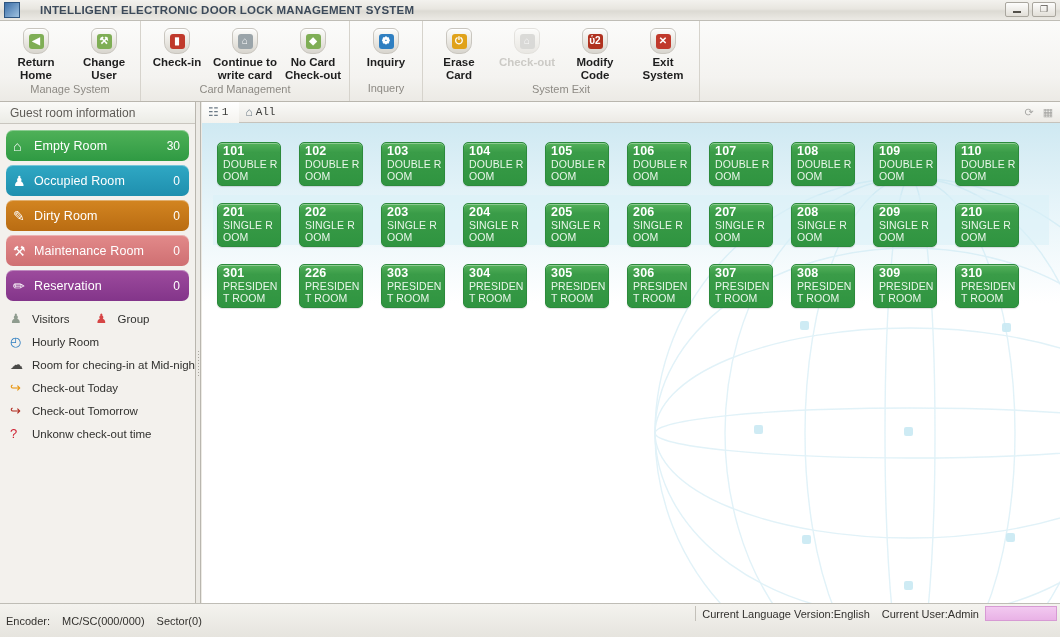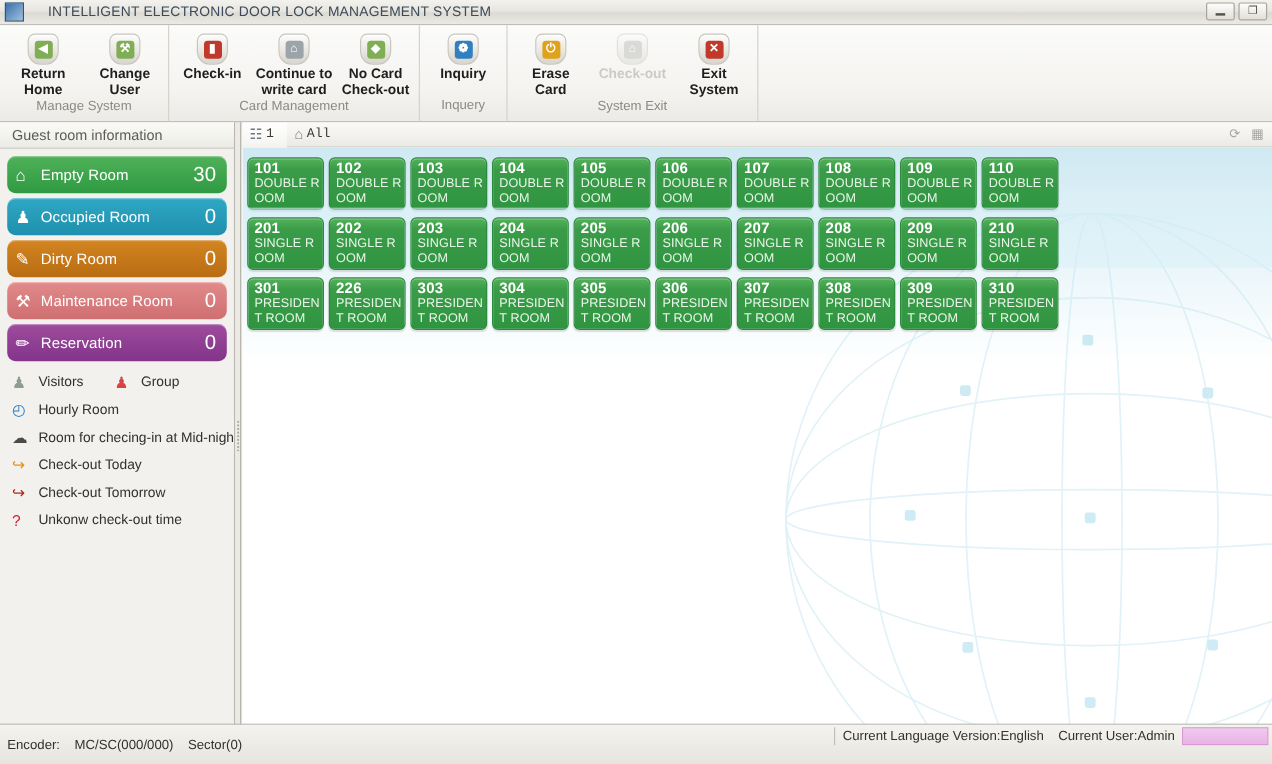--- a/index.html
+++ b/index.html
@@ -23,21 +23,21 @@
   }
   #app-icon {
     width: 16px; height: 16px; margin-left: 4px; margin-right: 5px;
     background: linear-gradient(135deg, #3c6fa8, #9fc2e0);
     border: 1px solid #2d5580;
     position: relative; flex: none;
     font-size: 6px; color: #fff; line-height: 7px;
     overflow: hidden; text-align: center;
   }
   #title-text {
-    font-size: 11.5px; font-weight: normal; color: #3c4a5a;
+    font-size: 11.5px; font-weight: bold; color: #3c4a5a;
     letter-spacing: .2px; white-space: nowrap; padding-left: 15px;
   }
   .winbtns { position: absolute; right: 4px; top: 2px; display: flex; gap: 3px; }
   .winbtn {
     width: 24px; height: 15px; border: 1px solid #a9a69e; border-radius: 2px;
     background: linear-gradient(to bottom, #fdfdfc, #e2dfd8);
     display: flex; align-items: center; justify-content: center;
   }
   .winbtn .glyph { font-size: 9px; color: #53504a; line-height: 1; }
   .minglyph { display: block; width: 8px; height: 2px; background: #53504a; margin-top: 5px; }
@@ -107,21 +107,21 @@
   }
   .statbtn {
     height: 31px; border-radius: 7px; margin-bottom: 4px;
     display: flex; align-items: center; padding: 0 9px 0 7px;
     color: #fff; font-size: 12.5px;
     box-shadow: inset 0 1px 0 rgba(255,255,255,.35);
     cursor: default;
   }
   .statbtn .sb-icon { width: 21px; font-size: 14px; line-height: 1; flex: none; }
   .statbtn .sb-label { flex: 1; letter-spacing: .1px; }
-  .statbtn .sb-count { font-size: 17px; }
+  .statbtn .sb-count { font-size: 12px; }
 
   .legend { padding: 2px 0 0 4px; }
   .legrow { display: flex; align-items: center; height: 23px; font-size: 11.5px; color: #30302e; }
   .legrow .li { width: 22px; font-size: 13px; line-height: 1; flex: none; text-align: left; }
   .legrow .lt { white-space: nowrap; }
   .legrow.dual { gap: 0; }
 
   
   #splitter {
     position: absolute; left: 196px; top: 102px; width: 5px; bottom: 19px;
@@ -165,23 +165,23 @@
     opacity: .55; pointer-events: none;
   }
   
   #wash {
     position: absolute; left: 0; top: 0; width: 100%; height: 180px;
     background: linear-gradient(to bottom, #cfe9f2 0%, #e6f4f9 45%, #ffffff 100%);
     pointer-events: none;
   }
 
   .roomrow {
-    position: relative; height: 50px; margin: 0;
+    position: relative; height: 50px; margin: 11px;
     padding: 8px 0 0 4px;
-    display: flex; gap: 0;
+    display: flex; gap: 14px;
     border-bottom: 1px solid rgba(255,255,255,.0);
   }
   .roomrow.band { background: rgba(216,240,248,.55); }
 
   .roomtile {
     width: 64px; height: 44px; margin-right: 4px; flex: none;
     border-radius: 5px;
     background: linear-gradient(to bottom, #54b15a 0%, #3a9c48 22%, #2f9440 100%);
     border: 1px solid #2c8a3c;
     box-shadow: inset 0 1px 0 rgba(255,255,255,.35), 0 1px 1px rgba(0,0,0,.12);
@@ -304,20 +304,29 @@
           <div class="rlabel">Erase
 Card</div>
         </div>
         <div class="rbtn disabled">
           <div class="rico">
             <div class="shield">
               <div class="badge" style="background: linear-gradient(rgb(181, 181, 178), rgb(181, 181, 178));">⌂</div>
             </div>
           </div>
           <div class="rlabel">Check-out</div>
+        </div>
+        <div class="rbtn">
+          <div class="rico">
+            <div class="shield">
+              <div class="badge" style="background: linear-gradient(rgb(176, 50, 31), rgb(176, 50, 31));">ὑ2</div>
+            </div>
+          </div>
+          <div class="rlabel">Modify
+Code</div>
         </div>
         <div class="rbtn">
           <div class="rico">
             <div class="shield">
               <div class="badge" style="background: linear-gradient(rgb(192, 57, 43), rgb(192, 57, 43));">✕</div>
             </div>
           </div>
           <div class="rlabel">Exit
 System</div>
         </div>

